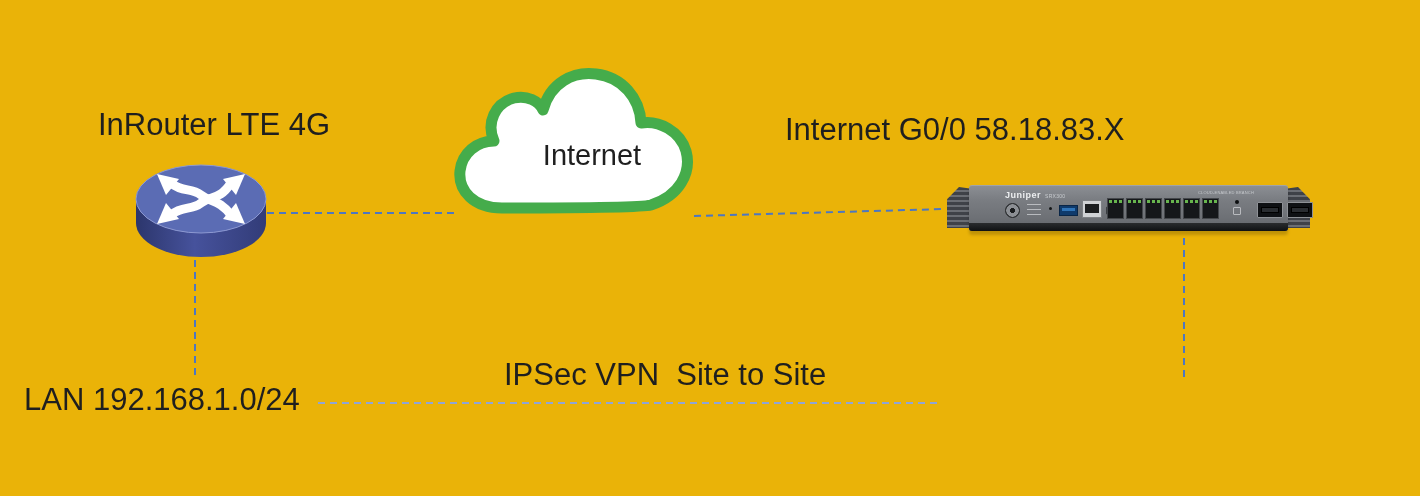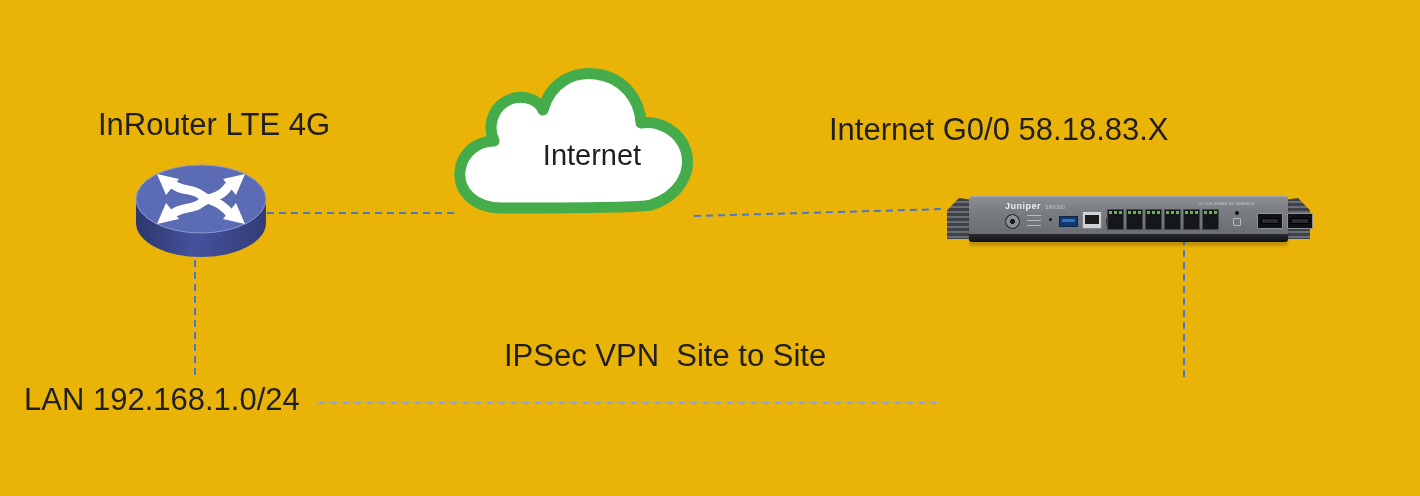--- a/index.html
+++ b/index.html
@@ -3,43 +3,43 @@
 <meta charset="utf-8">
 <style>
   html,body{margin:0;padding:0;background:#ffffff;}
   body{width:1420px;height:496px;font-family:"Liberation Sans",sans-serif;}
   .canvas{position:relative;width:1420px;height:496px;background:#eab308;overflow:hidden;}
 
   
   .label{position:absolute;color:var(--text,#1f1f1f);font-size:31px;line-height:1.15;
          white-space:pre;letter-spacing:0px;}
   .lbl-router{left:98px;top:107px;}
-  .lbl-wan{left:785px;top:112px;margin-left:44px;}
+  .lbl-wan{left:785px;top:112px;}
   .lbl-lan-left{left:24px;top:382px;}
-  .lbl-vpn{left:504px;top:338px;}
+  .lbl-vpn{left:504px;top:357px;}
   .lbl-lan-right{left:981px;top:384px;}
 
   
   .links{position:absolute;left:0;top:0;width:1420px;height:496px;}
   .link{stroke:var(--link_blue,#4d77c1);stroke-width:2;stroke-dasharray:7 5;fill:none;}
   .link.light{stroke:var(--link_blue_light,#8fa5d6);}
 
   
   .cloud{position:absolute;left:450px;top:67px;width:256px;height:154px;}
   .cloud svg{position:absolute;left:0;top:0;}
   .cloud-path{fill:#ffffff;stroke:var(--cloud_green,#45ac4b);stroke-width:11;
               stroke-linejoin:round;stroke-linecap:round;}
   .cloud-label{position:absolute;left:62px;top:72px;width:160px;text-align:center;
                font-size:29px;color:var(--text,#1f1f1f);}
 
   
   .router{position:absolute;left:133px;top:162px;width:136px;height:100px;}
 
   
-  .srx{position:absolute;left:947px;top:196px;width:363px;height:46px;}
+  .srx{position:absolute;left:947px;top:185px;width:363px;height:46px;}
   .srx .ear{position:absolute;top:2px;bottom:3px;width:30px;
             background:repeating-linear-gradient(180deg,#3f4248 0 2.5px,#6b6e74 2.5px 5px);}
   .srx .ear.left{left:0;clip-path:polygon(40% 0,100% 6%,100% 100%,0 100%,0 30%);}
   .srx .ear.right{right:0;clip-path:polygon(0 6%,60% 0,100% 30%,100% 100%,0 100%);}
   .srx .body{position:absolute;left:22px;right:22px;top:0;bottom:0;border-radius:3px;
              border-top:1px solid #a0a3a8;
              background:linear-gradient(180deg,#8b8e93 0%,#7a7d82 30%,#6e7176 70%,#616469 100%);
              box-shadow:0 4px 3px rgba(0,0,0,0.18);}
   .srx .base{position:absolute;left:22px;right:22px;bottom:0;height:8px;
              background:linear-gradient(180deg,#2a2c2e,#0f1113);border-radius:0 0 3px 3px;}

